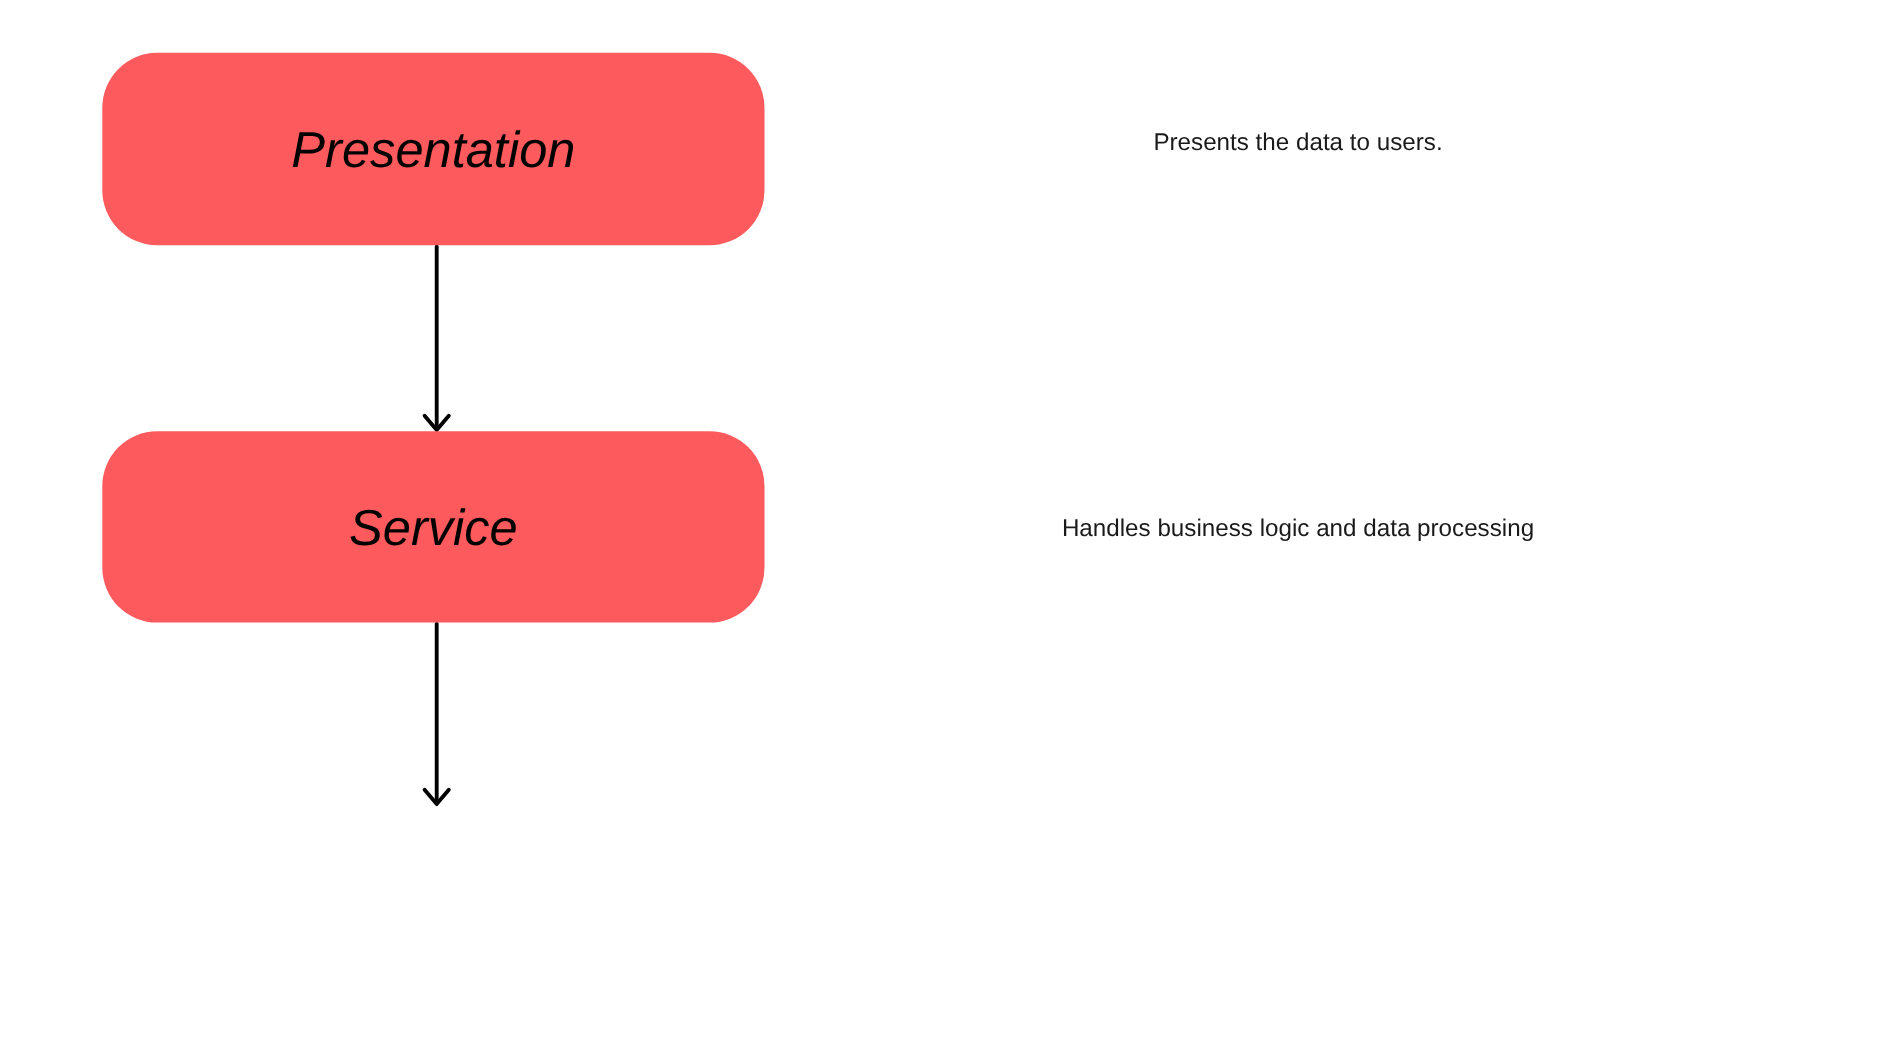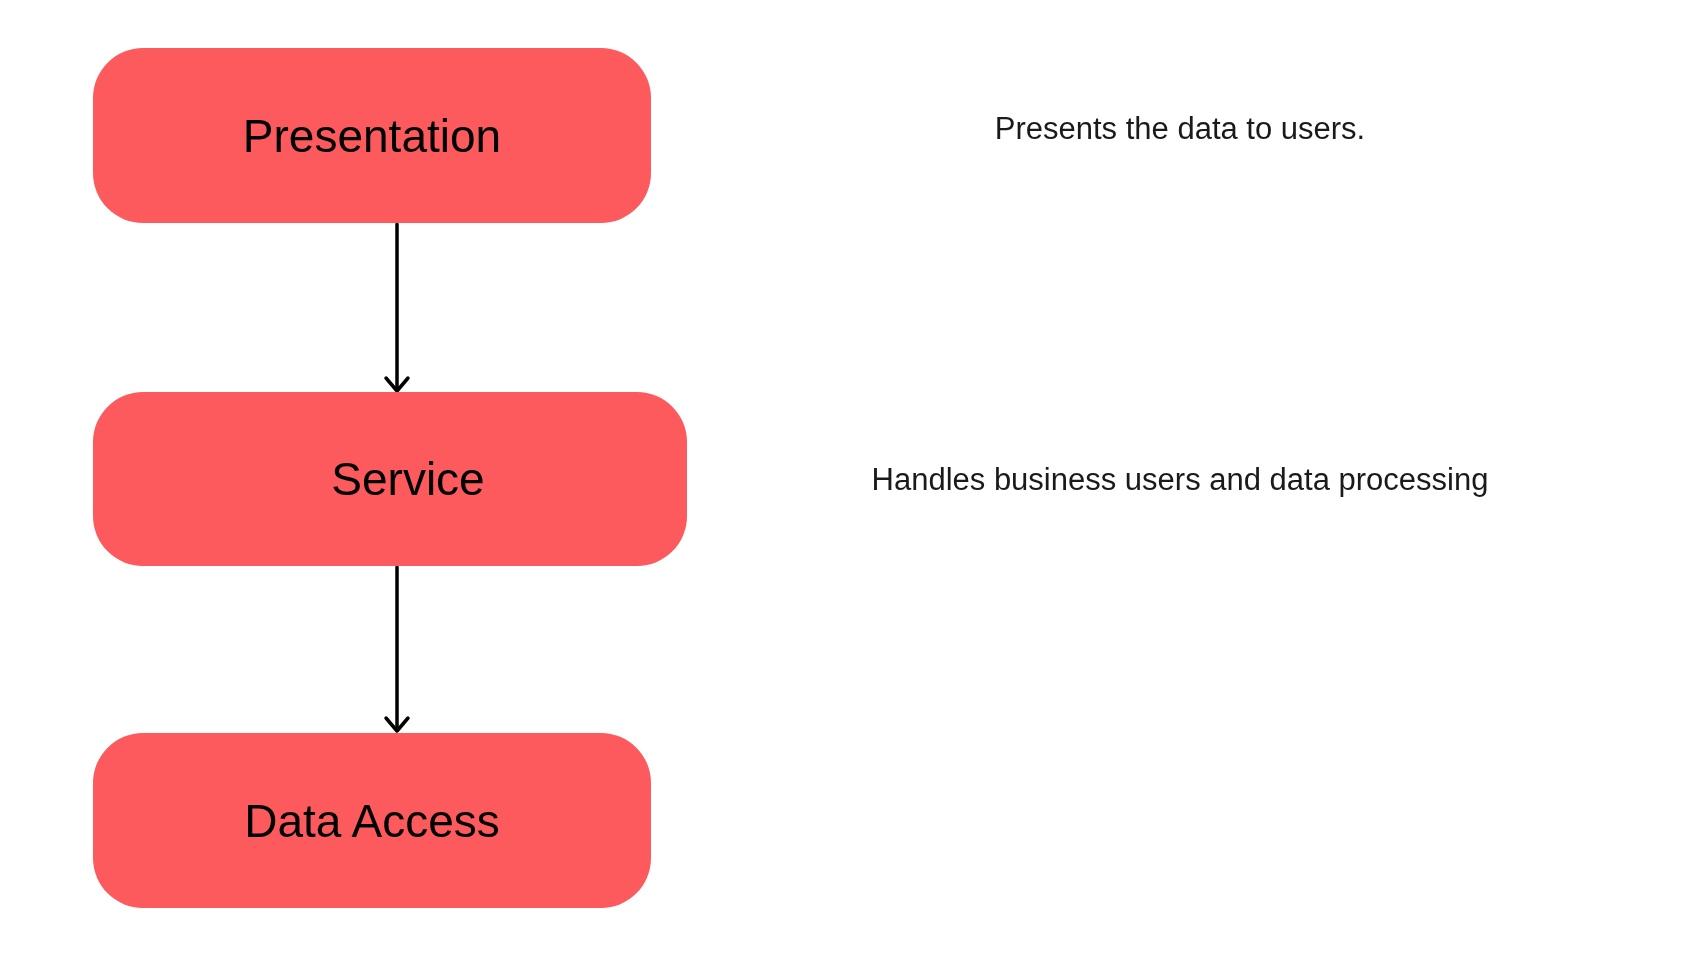--- a/index.html
+++ b/index.html
@@ -20,48 +20,49 @@
   .arrows line, .arrows polyline {
     stroke: var(--arrow-color, #000);
     stroke-width: 3.5;
     fill: none;
     stroke-linecap: round;
     stroke-linejoin: round;
   }
   .layer-box {
     position: absolute;
     left: 93px;
-    width: 558px;
+    width: 602px;
     height: 175px;
     background: var(--layer-fill, #fc5a5c);
     border-radius: 50px;
     display: flex;
     align-items: center;
     justify-content: center;
+    font-style: italic;
   }
   .box-1 { top: 48px; }
-  .box-2 { top: 392px; height: 174px; padding-left: 36px; }
+  .box-2 { top: 392px; height: 174px; }
   .box-3 { top: 733px; }
   .layer-label {
     font-size: 46px;
     color: var(--label-text, #000);
     white-space: nowrap;
   }
   .desc {
     position: absolute;
     left: 700px;
     width: 960px;
     height: 175px;
     display: flex;
     flex-direction: column;
     align-items: center;
     justify-content: center;
     text-align: center;
     color: var(--description-text, #1a1a1a);
-    font-size: 31px;
+    font-size: 22px;
     line-height: 47px;
   }
   .desc-1 { top: 41px; }
   .desc-2 { top: 392px; height: 174px; }
   .desc-3 { top: 733px; }
   .desc-line { display: block; white-space: nowrap; }
 </style>
 </head>
 <body>
 
@@ -79,26 +80,23 @@
   </svg>
 
   <div class="layer-box box-1">
     <span class="layer-label">Presentation</span>
   </div>
 
   <div class="layer-box box-2">
     <span class="layer-label">Service</span>
   </div>
 
-  <div class="layer-box box-3">
-    <span class="layer-label">Data Access</span>
-  </div>
 
   <div class="desc desc-1">
     <span class="desc-line">Presents the data to users.</span>
   </div>
 
   <div class="desc desc-2">
-    <span class="desc-line">Handles business users and data processing</span>
+    <span class="desc-line">Handles business logic and data processing</span>
   </div>
 
 
 </div>
 
 </body></html>

